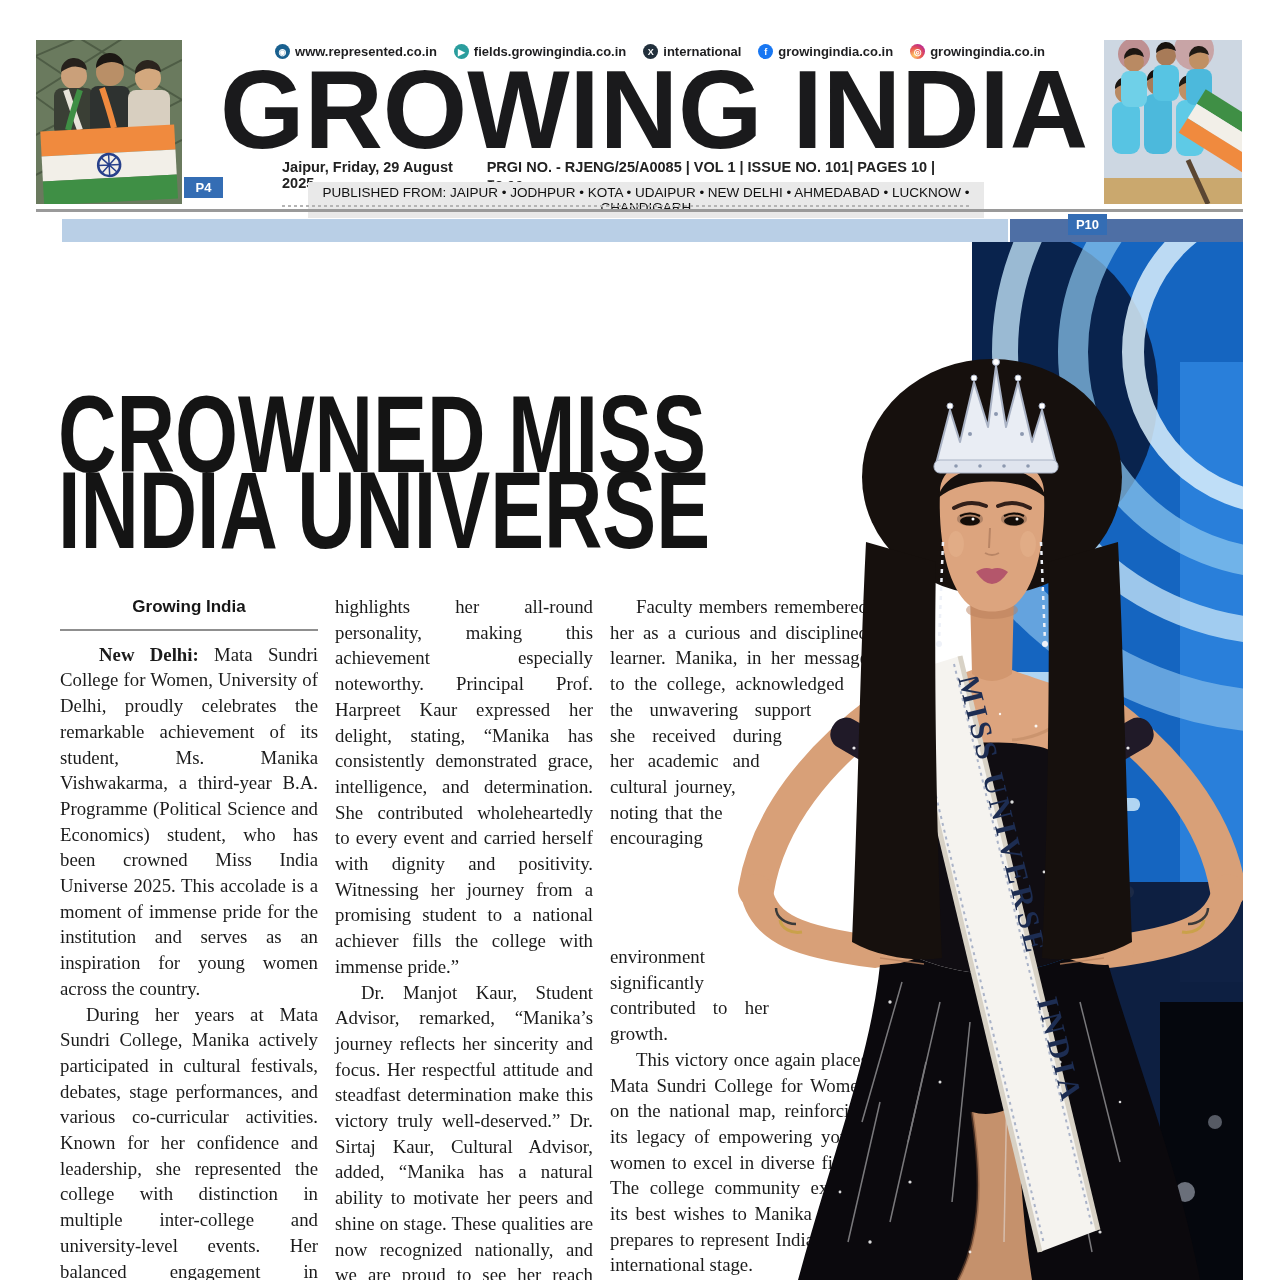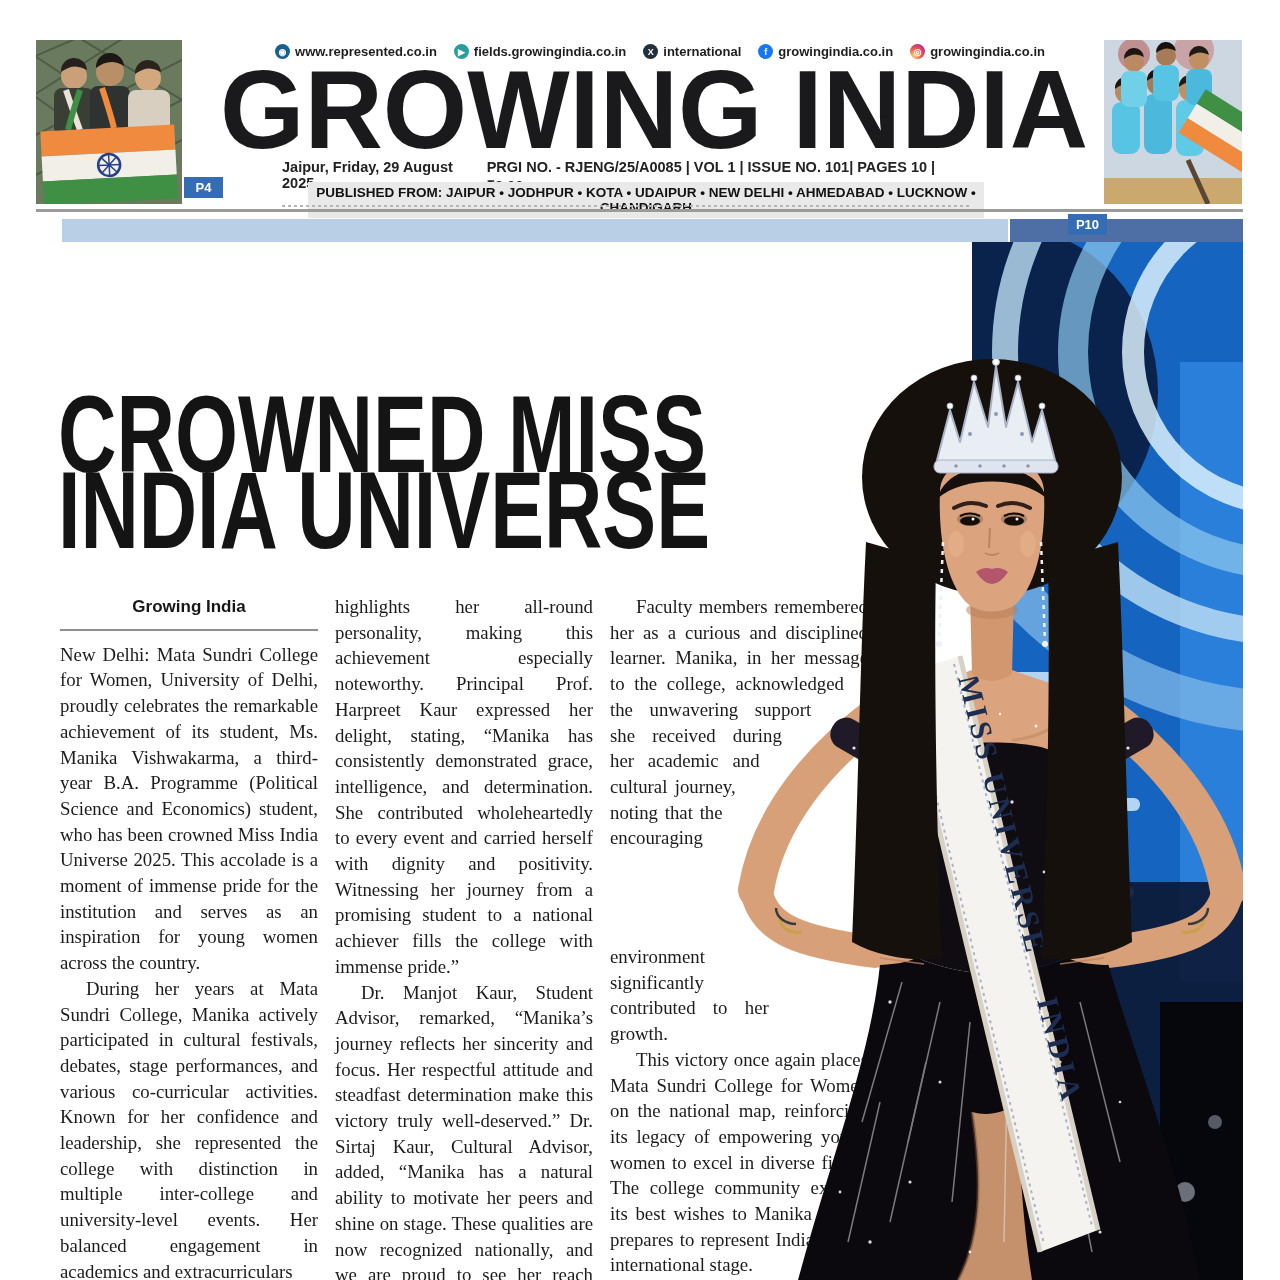--- a/index.html
+++ b/index.html
@@ -21,40 +21,40 @@
   .sico.globe{background:#19608f;}
   .sico.epaper{background:#2a9d9d;}
   .sico.xicon{background:#22303c;}
   .sico.fb{background:#1877f2;}
   .sico.insta{background:radial-gradient(circle at 30% 75%,#fdc468 5%,#e95950 45%,#bc2a8d 78%,#7232bd);}
   .masthead{position:absolute;left:218px;top:62px;width:874px;height:96px;}
   .masthead text{font-family:"Liberation Sans",sans-serif;font-weight:bold;fill:#1a1a1c;}
   .dateline{position:absolute;left:282px;top:159px;width:688px;display:flex;
             justify-content:space-between;font-size:14.5px;font-weight:bold;color:#222;}
   .pubbar{position:absolute;left:308px;top:182px;width:676px;background:#e9e9e9;text-align:center;
-          font-size:13.5px;font-weight:bold;padding:3px 0;color:#111;}
+          font-size:13.5px;font-weight:normal;padding:3px 0;color:#111;}
   .dotrule{position:absolute;left:282px;top:205px;width:688px;height:2px;
            background:repeating-linear-gradient(90deg,#b5b5b5 0 3px,transparent 3px 6px);}
   .mainrule{position:absolute;left:36px;top:209px;width:1207px;height:3px;background:#9a9a9a;}
   .bluebar{position:absolute;left:62px;top:219px;width:946px;height:23px;background:#b9cfe6;}
   .blueblock{position:absolute;left:1010px;top:219px;width:233px;height:23px;background:#4e6fa5;}
   
   .hline{position:absolute;left:58px;height:100px;z-index:1;}
   .hline text{font-family:"Liberation Sans",sans-serif;font-weight:bold;fill:#141414;}
   .hl1{top:266px;} .hl2{top:388px;text-align:center;} .hl3{top:464px;}
   
   .columns{position:absolute;left:60px;top:594px;width:808px;height:688px;display:flex;
            gap:17px;overflow:hidden;z-index:2;}
   .col{flex:0 0 258px;width:258px;font-family:"Liberation Serif",serif;font-size:18.8px;
        line-height:25.7px;text-align:justify;color:#1b1b1b;}
   .byline{font-family:"Liberation Sans",sans-serif;font-size:17px;font-weight:bold;text-align:center;
           padding-bottom:9px;border-bottom:2px solid #8f8f8f;margin-bottom:11px;color:#161616;}
   .col p{margin:0;}
   .col p.indent{text-indent:26px;}
-  .lead{font-weight:normal;}
+  .lead{font-weight:bold;margin-left:39px;}
   .wrapfloat{float:right;width:178px;height:430px;
      shape-outside:polygon(178px 0px,178px 92px,136px 124px,100px 154px,74px 184px,46px 214px,
         34px 244px,8px 274px,2px 304px,8px 334px,38px 364px,76px 394px,146px 420px,178px 430px);
      shape-margin:6px;}
   
   .hero{position:absolute;left:640px;top:242px;width:603px;height:1038px;z-index:5;pointer-events:none;}
   .sash-text{font-family:"Liberation Serif",serif;font-weight:bold;fill:#1d2d52;letter-spacing:4px;font-size:30px;}
 </style>
 </head>
 <body>

